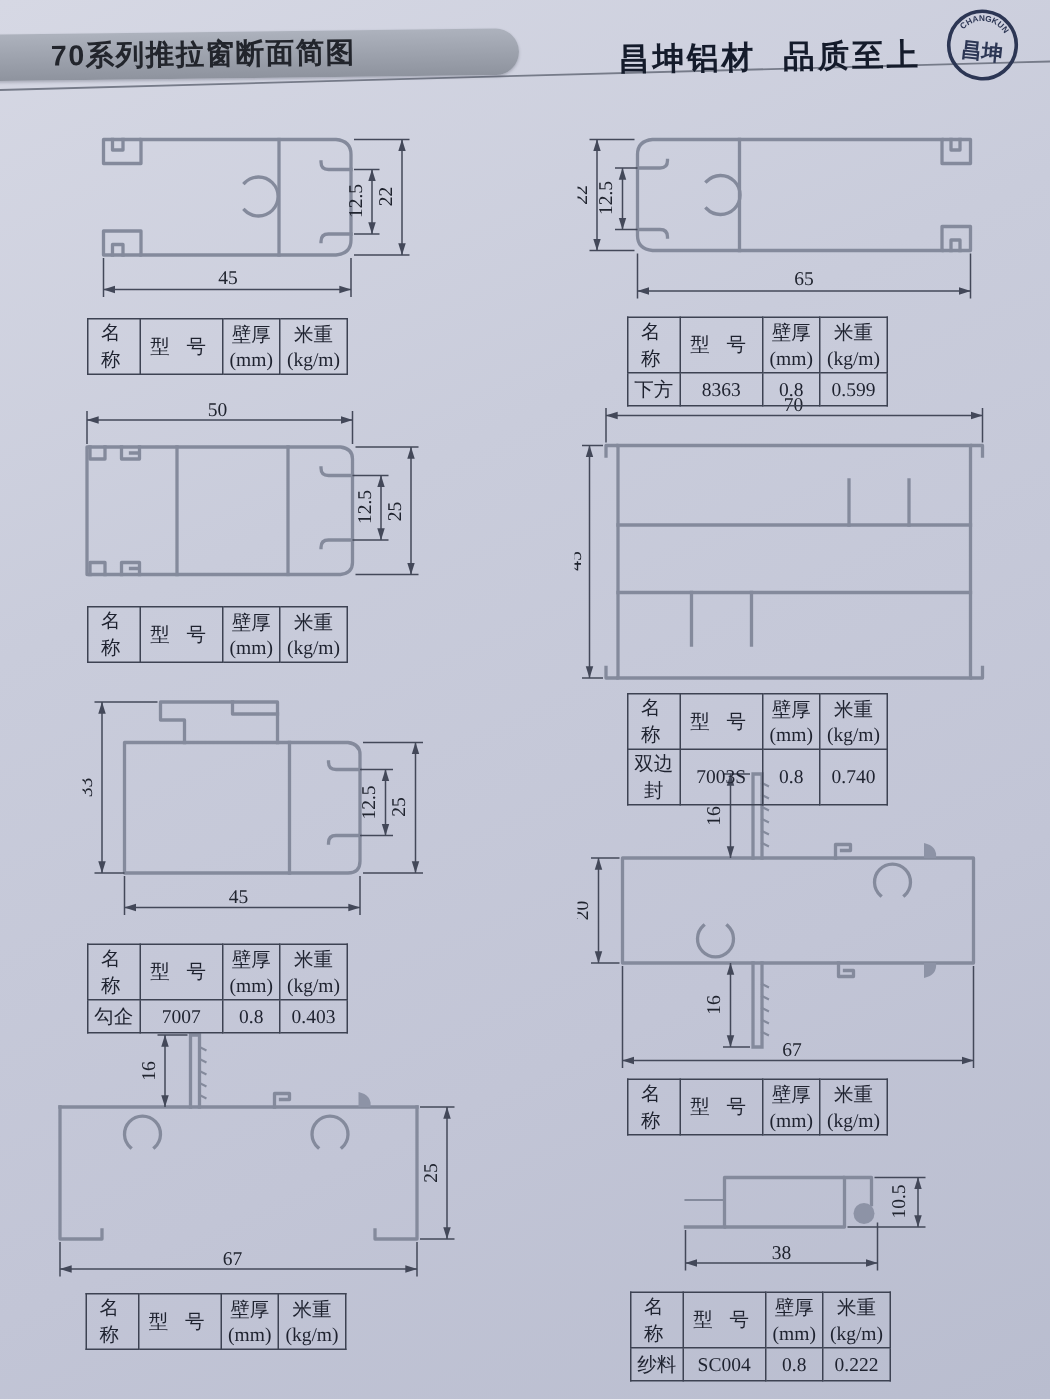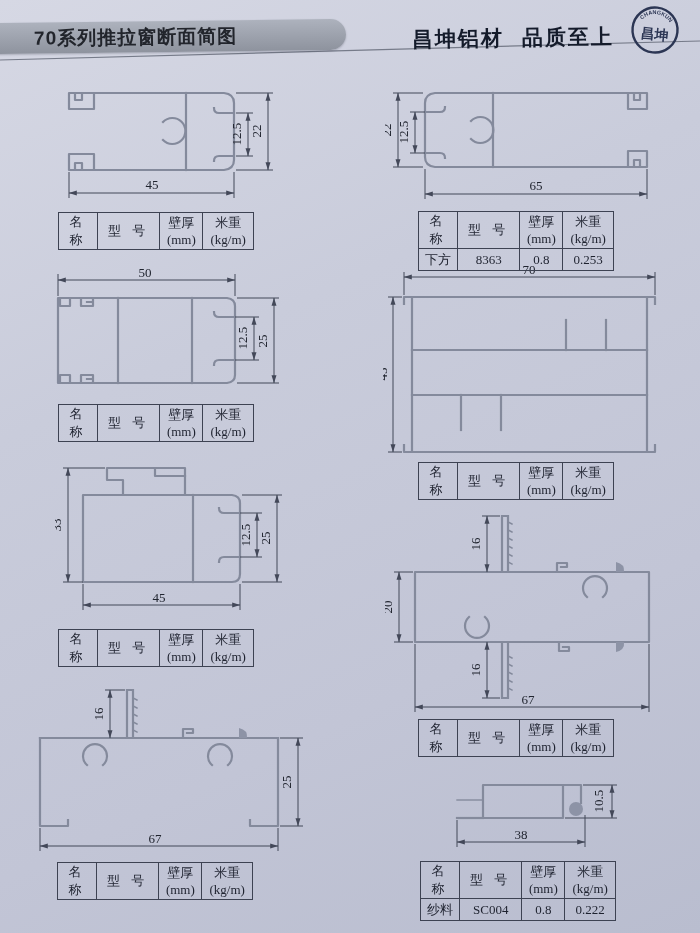--- a/index.html
+++ b/index.html
@@ -19,21 +19,21 @@
   .logo{position:absolute;left:630px;top:5px;width:50px;height:50px;transform:rotate(6deg)}
   .hline{position:absolute;left:0;top:0;pointer-events:none}
   
   .draw{position:absolute}
   .w{stroke:#848a9c;stroke-width:2.2;fill:none;stroke-linejoin:round;stroke-linecap:square}
   .w1{stroke:#848a9c;stroke-width:1.4;fill:none}
   .wf{fill:#8d93a6;stroke:none}
   .d{stroke:#434859;stroke-width:1;fill:none}
   .dt{font-family:"Liberation Serif","DejaVu Serif",serif;font-size:13px;fill:#20242f}
   
-  .spec{position:absolute;width:196px;border-collapse:collapse;table-layout:fixed}
+  .spec{position:absolute;width:174px;border-collapse:collapse;table-layout:fixed}
   .spec th,.spec td{border:1.2px solid #3d4252;text-align:center;height:21px;padding:0;
         font-family:"Liberation Serif","DejaVu Serif",serif;font-size:13px;font-weight:normal;color:#1e222f}
   .spec .sp{letter-spacing:4px}
   .c1{width:20%}.c2{width:32%}.c3{width:22%}.c4{width:26%}
 </style>
 </head>
 <body>
 
 <svg width="0" height="0" style="position:absolute">
   <defs>
@@ -304,21 +304,21 @@
     <tr>
       <th class="sp">名 称</th>
       <th class="sp">型 号</th>
       <th>壁厚(mm)</th>
       <th>米重(kg/m)</th>
     </tr>
     <tr>
       <td>下方</td>
       <td>8363</td>
       <td>0.8</td>
-      <td>0.253</td>
+      <td>0.599</td>
     </tr>
     </tbody>
   </table>
 
   <table class="spec" style="left:58px;top:404px">
     <colgroup>
         <col class="c1">
         <col class="c2">
         <col class="c3">
         <col class="c4">
@@ -340,36 +340,48 @@
         <col class="c3">
         <col class="c4">
       </colgroup>
     <tbody>
     <tr>
       <th class="sp">名 称</th>
       <th class="sp">型 号</th>
       <th>壁厚(mm)</th>
       <th>米重(kg/m)</th>
     </tr>
+    <tr>
+      <td>双边封</td>
+      <td>7003S</td>
+      <td>0.8</td>
+      <td>0.740</td>
+    </tr>
     </tbody>
   </table>
 
   <table class="spec" style="left:58px;top:629px">
     <colgroup>
         <col class="c1">
         <col class="c2">
         <col class="c3">
         <col class="c4">
       </colgroup>
     <tbody>
     <tr>
       <th class="sp">名 称</th>
       <th class="sp">型 号</th>
       <th>壁厚(mm)</th>
       <th>米重(kg/m)</th>
+    </tr>
+    <tr>
+      <td>勾企</td>
+      <td>7007</td>
+      <td>0.8</td>
+      <td>0.403</td>
     </tr>
     </tbody>
   </table>
 
   <table class="spec" style="left:418px;top:719px">
     <colgroup>
         <col class="c1">
         <col class="c2">
         <col class="c3">
         <col class="c4">

